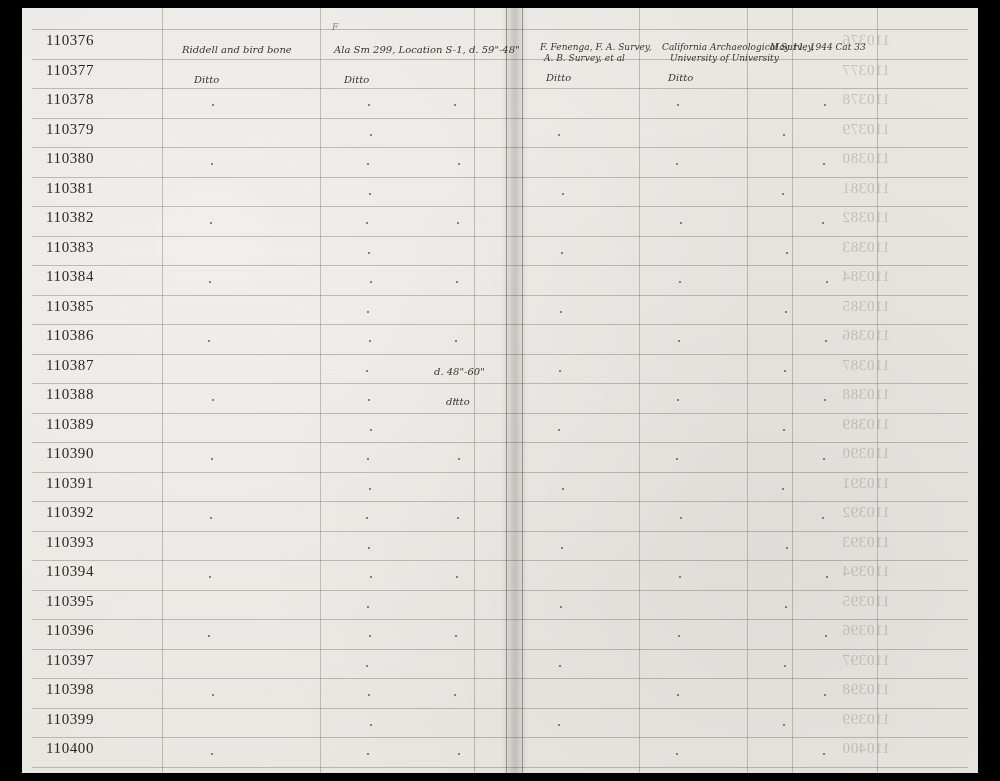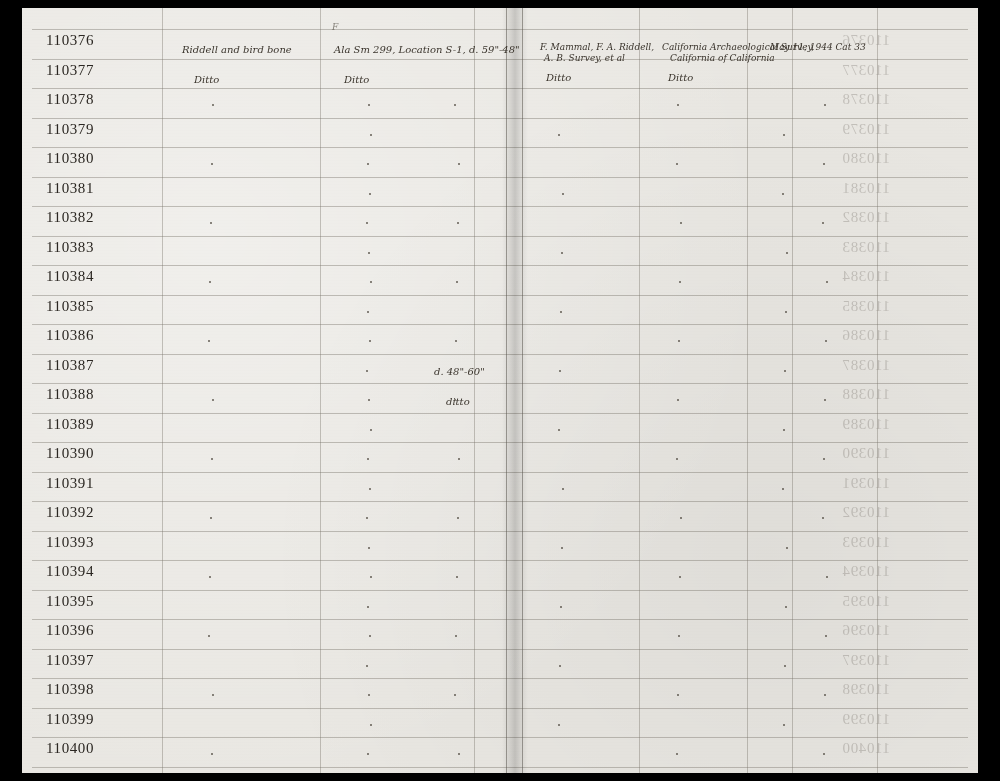--- a/index.html
+++ b/index.html
@@ -161,24 +161,24 @@
         <div class="ghost" style="top: 643.5px;">110397</div>
         <div class="ghost" style="top: 673px;">110398</div>
         <div class="ghost" style="top: 702.5px;">110399</div>
         <div class="ghost" style="top: 732px;">110400</div>
       </div>
 
     <div class="pencil" style="left:310px;top:14px">F</div>
 
     <div class="hw s1" style="left:160px;top:36px">Riddell and bird bone</div>
     <div class="hw s1" style="left:312px;top:36px">Ala Sm 299, Location S-1, d. 59"-48"</div>
-    <div class="hw s2" style="left:518px;top:34px">F. Mammal, F. A. Riddell,</div>
+    <div class="hw s2" style="left:518px;top:34px">F. Fenenga, F. A. Survey,</div>
     <div class="hw s2" style="left:522px;top:45px">A. B. Survey, et al</div>
     <div class="hw s2" style="left:640px;top:34px">California Archaeological Survey,</div>
-    <div class="hw s2" style="left:648px;top:45px">California of California</div>
+    <div class="hw s2" style="left:648px;top:45px">University of University</div>
     <div class="hw s2" style="left:748px;top:34px">May 11, 1944  Cat 33</div>
 
     <div class="hw s1" style="left:172px;top:66px">Ditto</div>
     <div class="hw s1" style="left:322px;top:66px">Ditto</div>
     <div class="hw s1" style="left:524px;top:64px">Ditto</div>
     <div class="hw s1" style="left:646px;top:64px">Ditto</div>
 
     <div class="hw s1" style="left:412px;top:358px">d. 48"-60"</div>
     <div class="hw s1" style="left:424px;top:388px">ditto</div>
 

